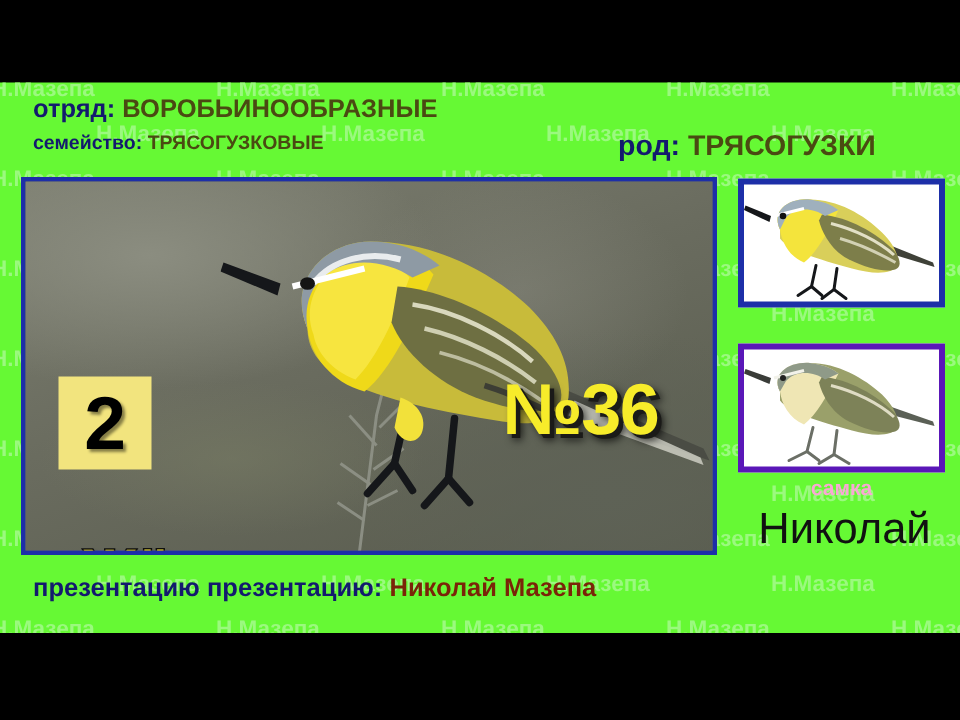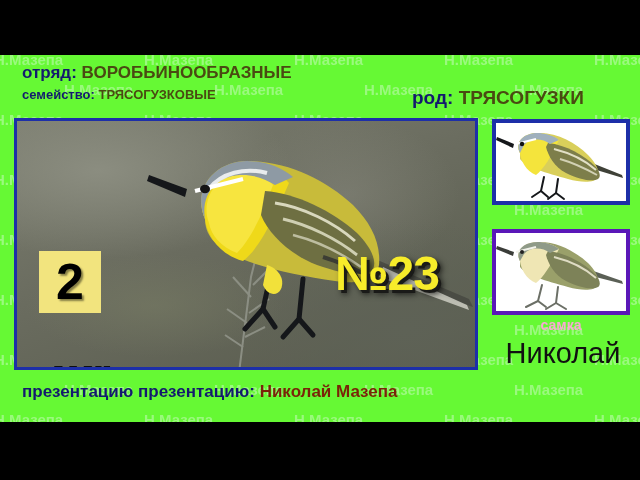--- a/index.html
+++ b/index.html
@@ -246,21 +246,21 @@
         <path d="M124 146 L116 182 L98 202"></path>
         <path d="M116 182 L128 200"></path>
         <path d="M156 152 L152 192 L136 210"></path>
         <path d="M152 192 L166 208"></path>
       </g>
 
       <path d="M120 138 C132 142 138 152 134 162 C130 170 120 168 116 158 Z" fill="#f2e13a"></path>
     </svg>
 
     <div id="badge">2</div>
-    <div id="numero">№23</div>
+    <div id="numero">№36</div>
     <div id="title-small">Жёлтая</div>
 
   </div>
 
   <div id="credit">
     <span class="c-label">презентацию презентацию:</span>
     <span class="c-name">Николай Мазепа</span>
   </div>
 
   <div class="thumb-frame" id="thumb-male">

